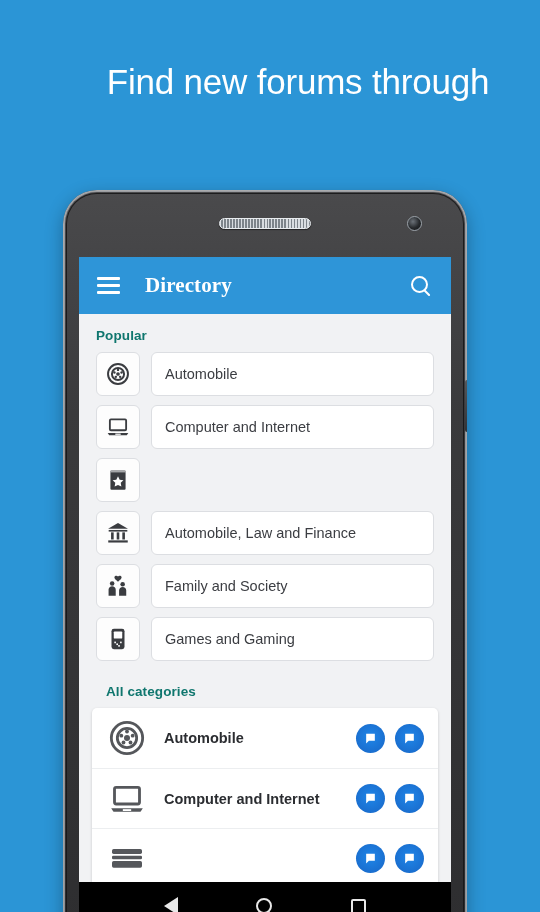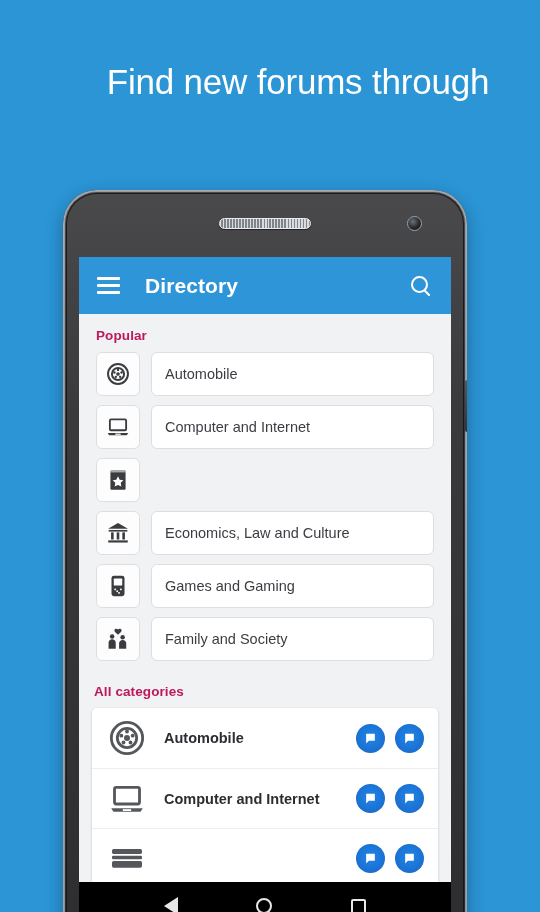--- a/index.html
+++ b/index.html
@@ -127,20 +127,21 @@
   #hamburger-icon i {
     display: block; height: 2.6px; width: 100%;
     background: #ffffff; border-radius: 1px;
   }
   #appbar-title {
     margin-left: 25px;
     color: #ffffff;
     font-size: 21px;
     font-weight: bold;
     letter-spacing: 0.1px;
+    font-family: Liberation Serif, serif;
   }
   #search-icon {
     margin-left: auto;
     width: 24px; height: 24px;
     position: relative;
     cursor: pointer;
   }
   #search-icon::before {
     content: "";
     position: absolute;
@@ -164,21 +165,21 @@
   #screen-body {
     height: 616px;
     background: #f1f2f4;
     overflow: hidden;
     position: relative;
   }
 
   .section-title {
     font-size: 13.5px;
     font-weight: bold;
-    color: #be185d;
+    color: #0f766e;
     padding: 14px 0 9px 17px;
     letter-spacing: 0.1px;
   }
 
   
   #popular-list { padding: 0 17px; }
   .pop-row {
     display: flex;
     align-items: center;
     margin-bottom: 9px;
@@ -350,52 +351,52 @@
           <div class="pop-tile">
             <svg width="26" height="26" viewBox="0 0 24 24" fill="#3a3c40">
               <path d="M12 2.8L2.8 8.1h18.4z"></path>
               <rect x="3.4" y="9.2" width="17.2" height="1.5"></rect>
               <rect x="5.6" y="11.4" width="2.4" height="6.6"></rect>
               <rect x="10.8" y="11.4" width="2.4" height="6.6"></rect>
               <rect x="16" y="11.4" width="2.4" height="6.6"></rect>
               <rect x="3" y="18.8" width="18" height="2"></rect>
             </svg>
           </div>
-          <div class="pop-label-box">Economics, Law and Culture</div>
+          <div class="pop-label-box">Automobile, Law and Finance</div>
+        </div>
+
+        <div class="pop-row">
+          <div class="pop-tile">
+            <svg width="26" height="26" viewBox="0 0 24 24" fill="#3a3c40">
+              <path d="M12 3.2c.95-1.15 2.9-.85 3.3.6.35 1.3-1.1 2.6-3.3 4.2-2.2-1.6-3.65-2.9-3.3-4.2.4-1.45 2.35-1.75 3.3-.6z"></path>
+              <circle cx="6.6" cy="9.6" r="2.1"></circle>
+              <path d="M3.3 21v-5.6c0-1.9 1.5-3.1 3.3-3.1s3.3 1.2 3.3 3.1V21z"></path>
+              <circle cx="16.3" cy="10.4" r="2.1"></circle>
+              <path d="M13 21v-4.9c0-1.9 1.5-3.1 3.3-3.1s3.3 1.2 3.3 3.1V21z"></path>
+            </svg>
+          </div>
+          <div class="pop-label-box">Family and Society</div>
         </div>
 
         <div class="pop-row">
           <div class="pop-tile">
             <svg width="26" height="26" viewBox="0 0 24 24">
               <rect x="6" y="2.6" width="12" height="18.8" rx="2.2" fill="#3a3c40"></rect>
               <rect x="8.1" y="5" width="7.8" height="6.6" rx="0.8" fill="#fff"></rect>
               <rect x="8.6" y="14.4" width="1.5" height="1.5" fill="#fff"></rect>
               <rect x="10.5" y="16.1" width="1.5" height="1.5" fill="#fff"></rect>
               <rect x="13.9" y="14.4" width="1.5" height="1.5" fill="#fff"></rect>
               <rect x="12.2" y="17.6" width="1.5" height="1.5" fill="#fff"></rect>
             </svg>
           </div>
           <div class="pop-label-box">Games and Gaming</div>
         </div>
-
-        <div class="pop-row">
-          <div class="pop-tile">
-            <svg width="26" height="26" viewBox="0 0 24 24" fill="#3a3c40">
-              <path d="M12 3.2c.95-1.15 2.9-.85 3.3.6.35 1.3-1.1 2.6-3.3 4.2-2.2-1.6-3.65-2.9-3.3-4.2.4-1.45 2.35-1.75 3.3-.6z"></path>
-              <circle cx="6.6" cy="9.6" r="2.1"></circle>
-              <path d="M3.3 21v-5.6c0-1.9 1.5-3.1 3.3-3.1s3.3 1.2 3.3 3.1V21z"></path>
-              <circle cx="16.3" cy="10.4" r="2.1"></circle>
-              <path d="M13 21v-4.9c0-1.9 1.5-3.1 3.3-3.1s3.3 1.2 3.3 3.1V21z"></path>
-            </svg>
-          </div>
-          <div class="pop-label-box">Family and Society</div>
-        </div>
       </div>
 
-      <div class="section-title" style="padding-left:15px;">All categories</div>
+      <div class="section-title" style="padding-left:27px;">All categories</div>
 
       <div id="all-cat-wrap">
         <div id="all-cat-card">
 
           <div class="cat-row">
             <div class="cat-icon">
               <svg width="40" height="40" viewBox="0 0 24 24" fill="none" stroke="#55575b" stroke-width="1.7">
                 <circle cx="12" cy="12" r="9.4"></circle>
                   <circle cx="12" cy="12" r="5.8"></circle>
                 <circle cx="12" cy="12" r="1.8" fill="#55575b" stroke="none"></circle>

